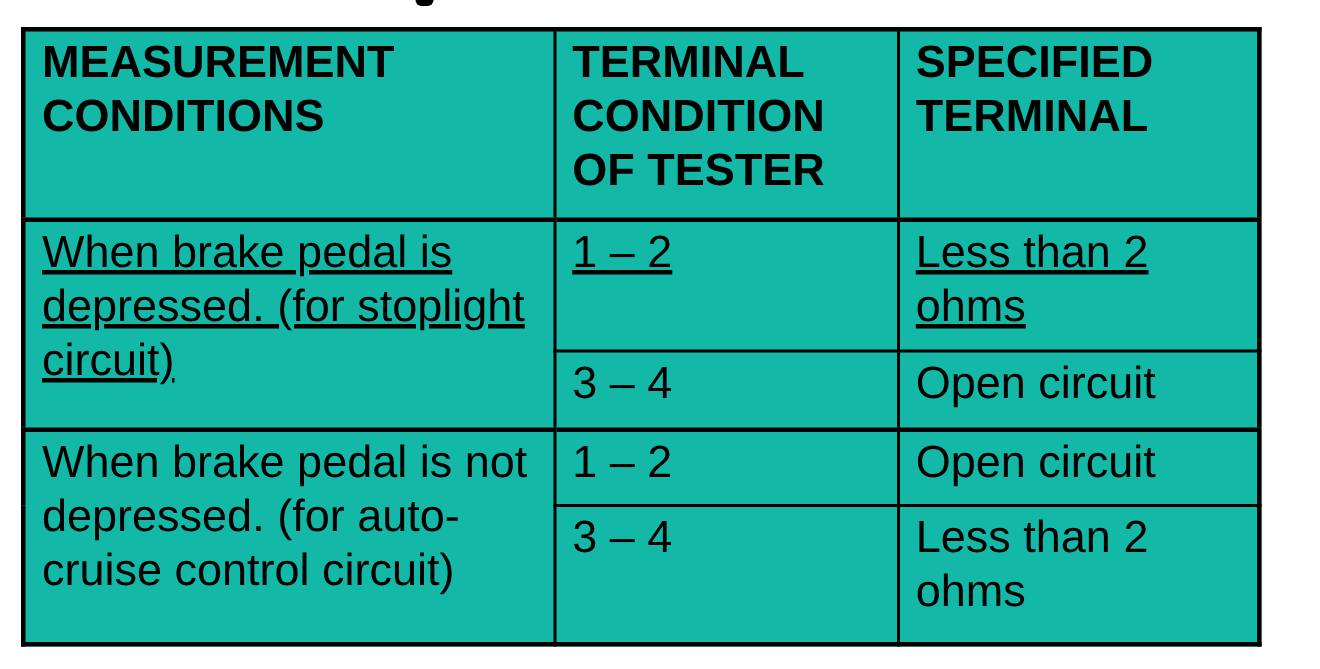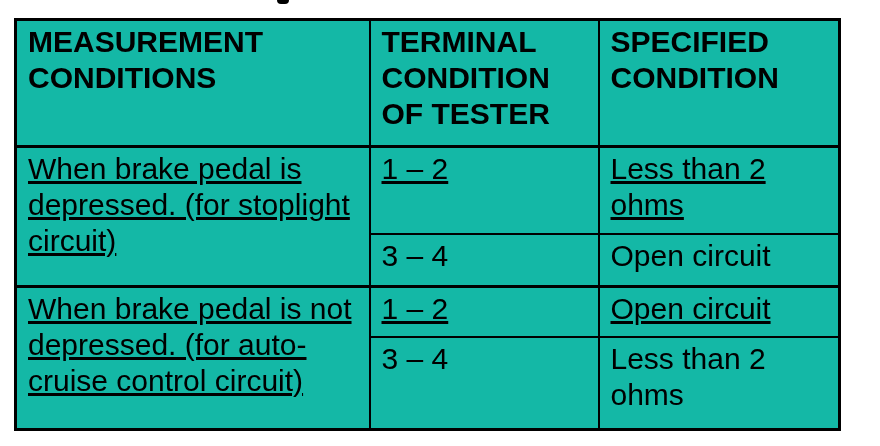--- a/index.html
+++ b/index.html
@@ -39,21 +39,21 @@
     white-space: pre-line;
     font-size: 30px;
     line-height: 36px;
     padding: 3px 8px 3px 11px;
     overflow: hidden;
   }
   .spec-table th {
     font-weight: bold;
     border-bottom-width: 3px;
   }
-  .spec-table tr.main-divider td { border-top-width: 3px; text-decoration: underline; }
+  .spec-table tr.main-divider td { border-top-width: 3px; }
   col.c1 { width: 354px; }
   col.c2 { width: 229px; }
   col.c3 { width: 241px; }
   tr.h-row  { height: 127px; }
   tr.r1a    { height: 87px; text-decoration: underline; }
   tr.r1b    { height: 53px; }
   tr.r2a    { height: 50px; }
   tr.r2b    { height: 93px; }
 </style>
 </head>
@@ -70,21 +70,21 @@
         <col class="c3">
     </colgroup>
     <thead>
       <tr class="h-row">
         <th>MEASUREMENT
 CONDITIONS</th>
         <th>TERMINAL
 CONDITION
 OF TESTER</th>
         <th>SPECIFIED
-CONDITION</th>
+TERMINAL</th>
       </tr>
     </thead>
     <tbody>
       <tr class="r1a">
         <td rowspan="2">When brake pedal is
 depressed. (for stoplight
 circuit)</td>
         <td>1 – 2</td>
         <td>Less than 2
 ohms</td>

